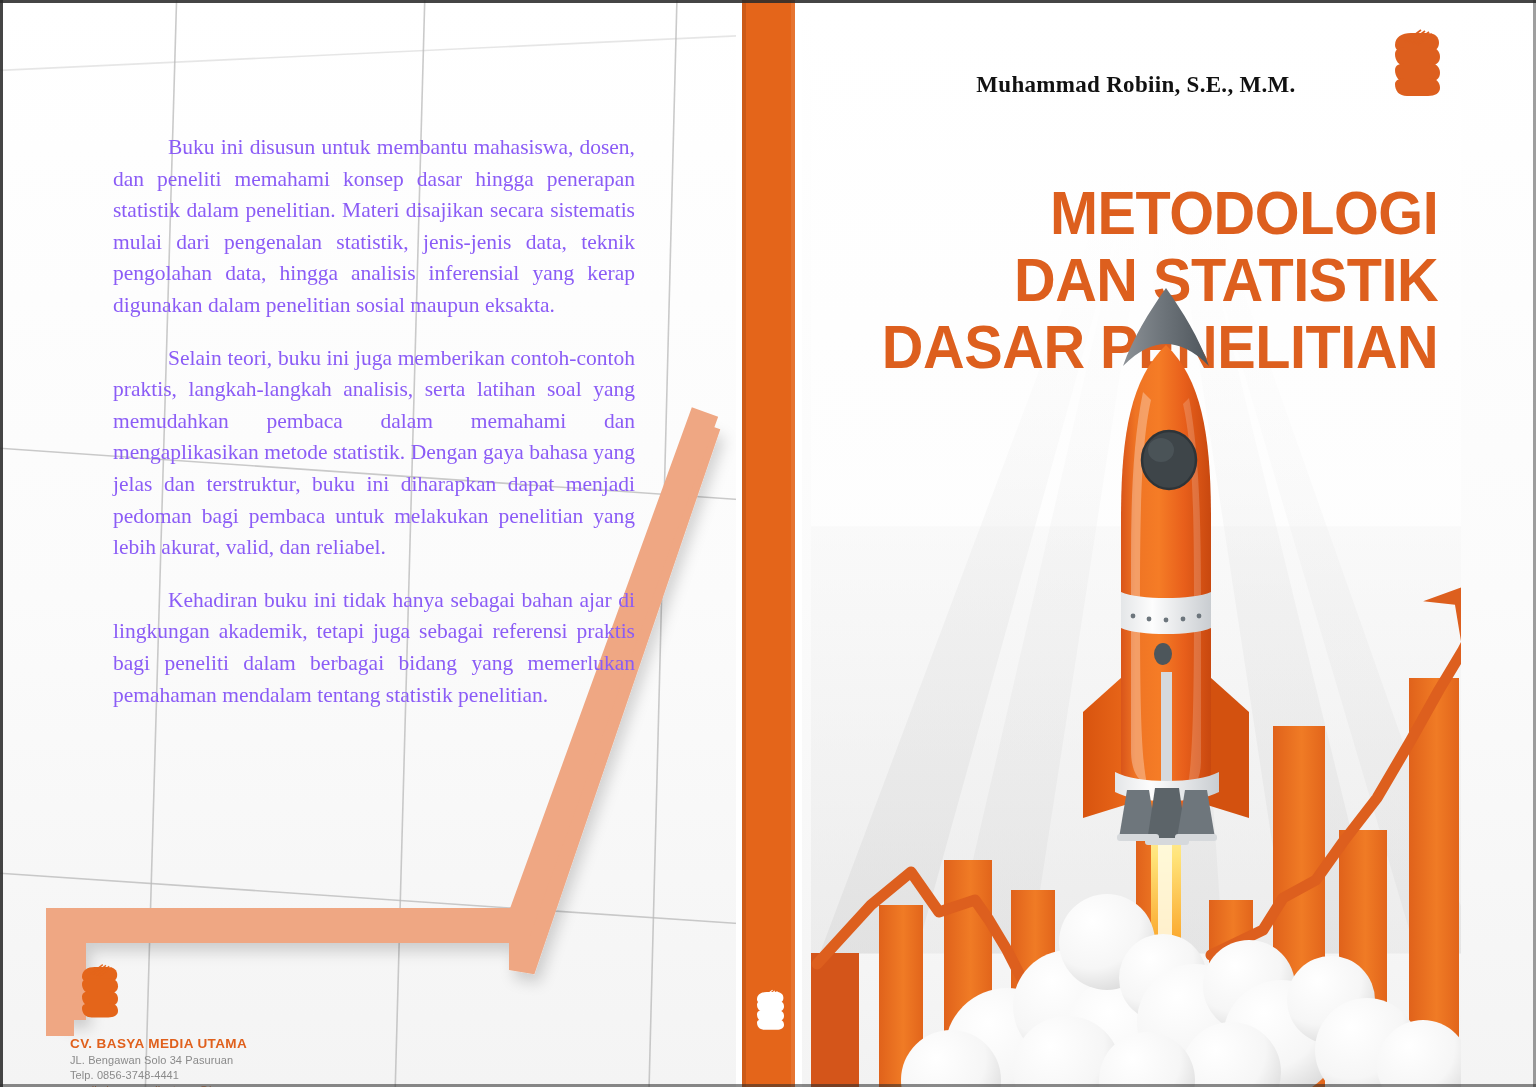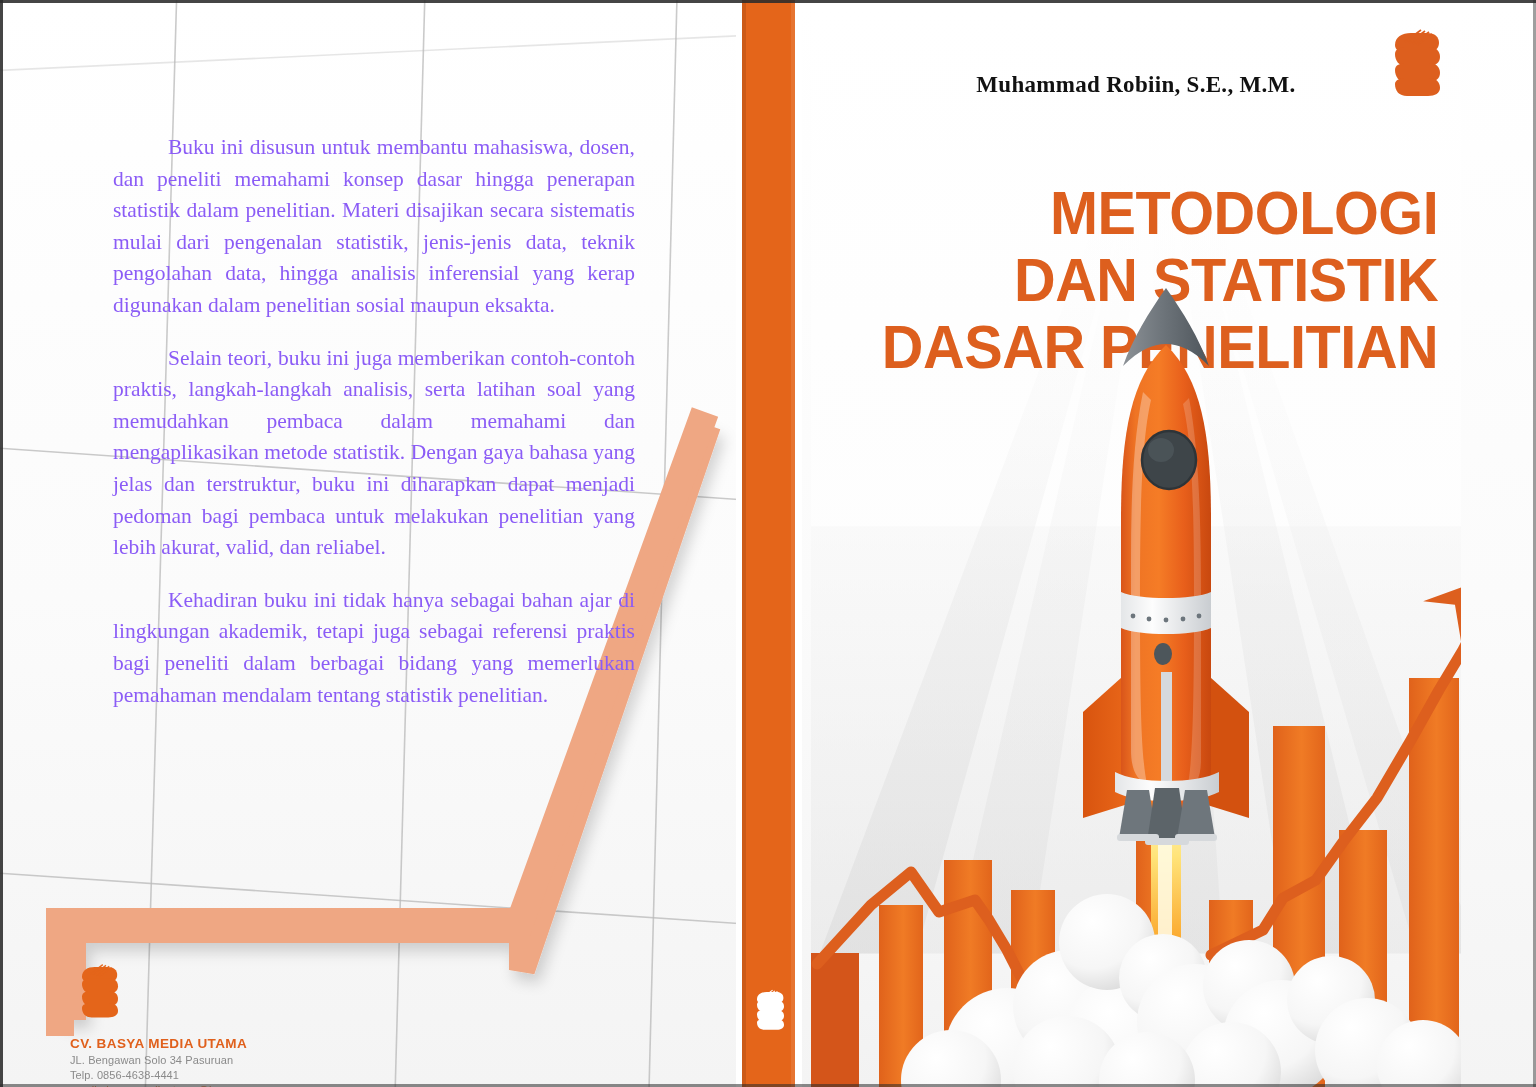--- a/index.html
+++ b/index.html
@@ -113,21 +113,21 @@
         <g stroke="#E4651A" stroke-width="1.7" fill="none" opacity=".95">
           <path d="M18 14 L34 2"></path>
             <path d="M22 15 L38 3"></path>
             <path d="M26 16 L42 4"></path>
             <path d="M30 17 L45 6"></path>
         </g>
       </svg>
       <div class="pub-info">
         <div class="pub-name">CV. BASYA MEDIA UTAMA</div>
         <div class="pub-line">JL. Bengawan Solo 34 Pasuruan</div>
-        <div class="pub-line">Telp. 0856-4638-4441</div>
+        <div class="pub-line">Telp. 0856-3748-4441</div>
         <div class="pub-line mail">email : basyamediautama@juga.com</div>
       </div>
     </div>
   </div>
 
   <div class="spine-gapL"></div>
   <div class="spine">
     <div class="spine-shade-l"></div>
     <div class="spine-shade-r"></div>
     <svg class="spine-logo" viewBox="0 0 56 70">

